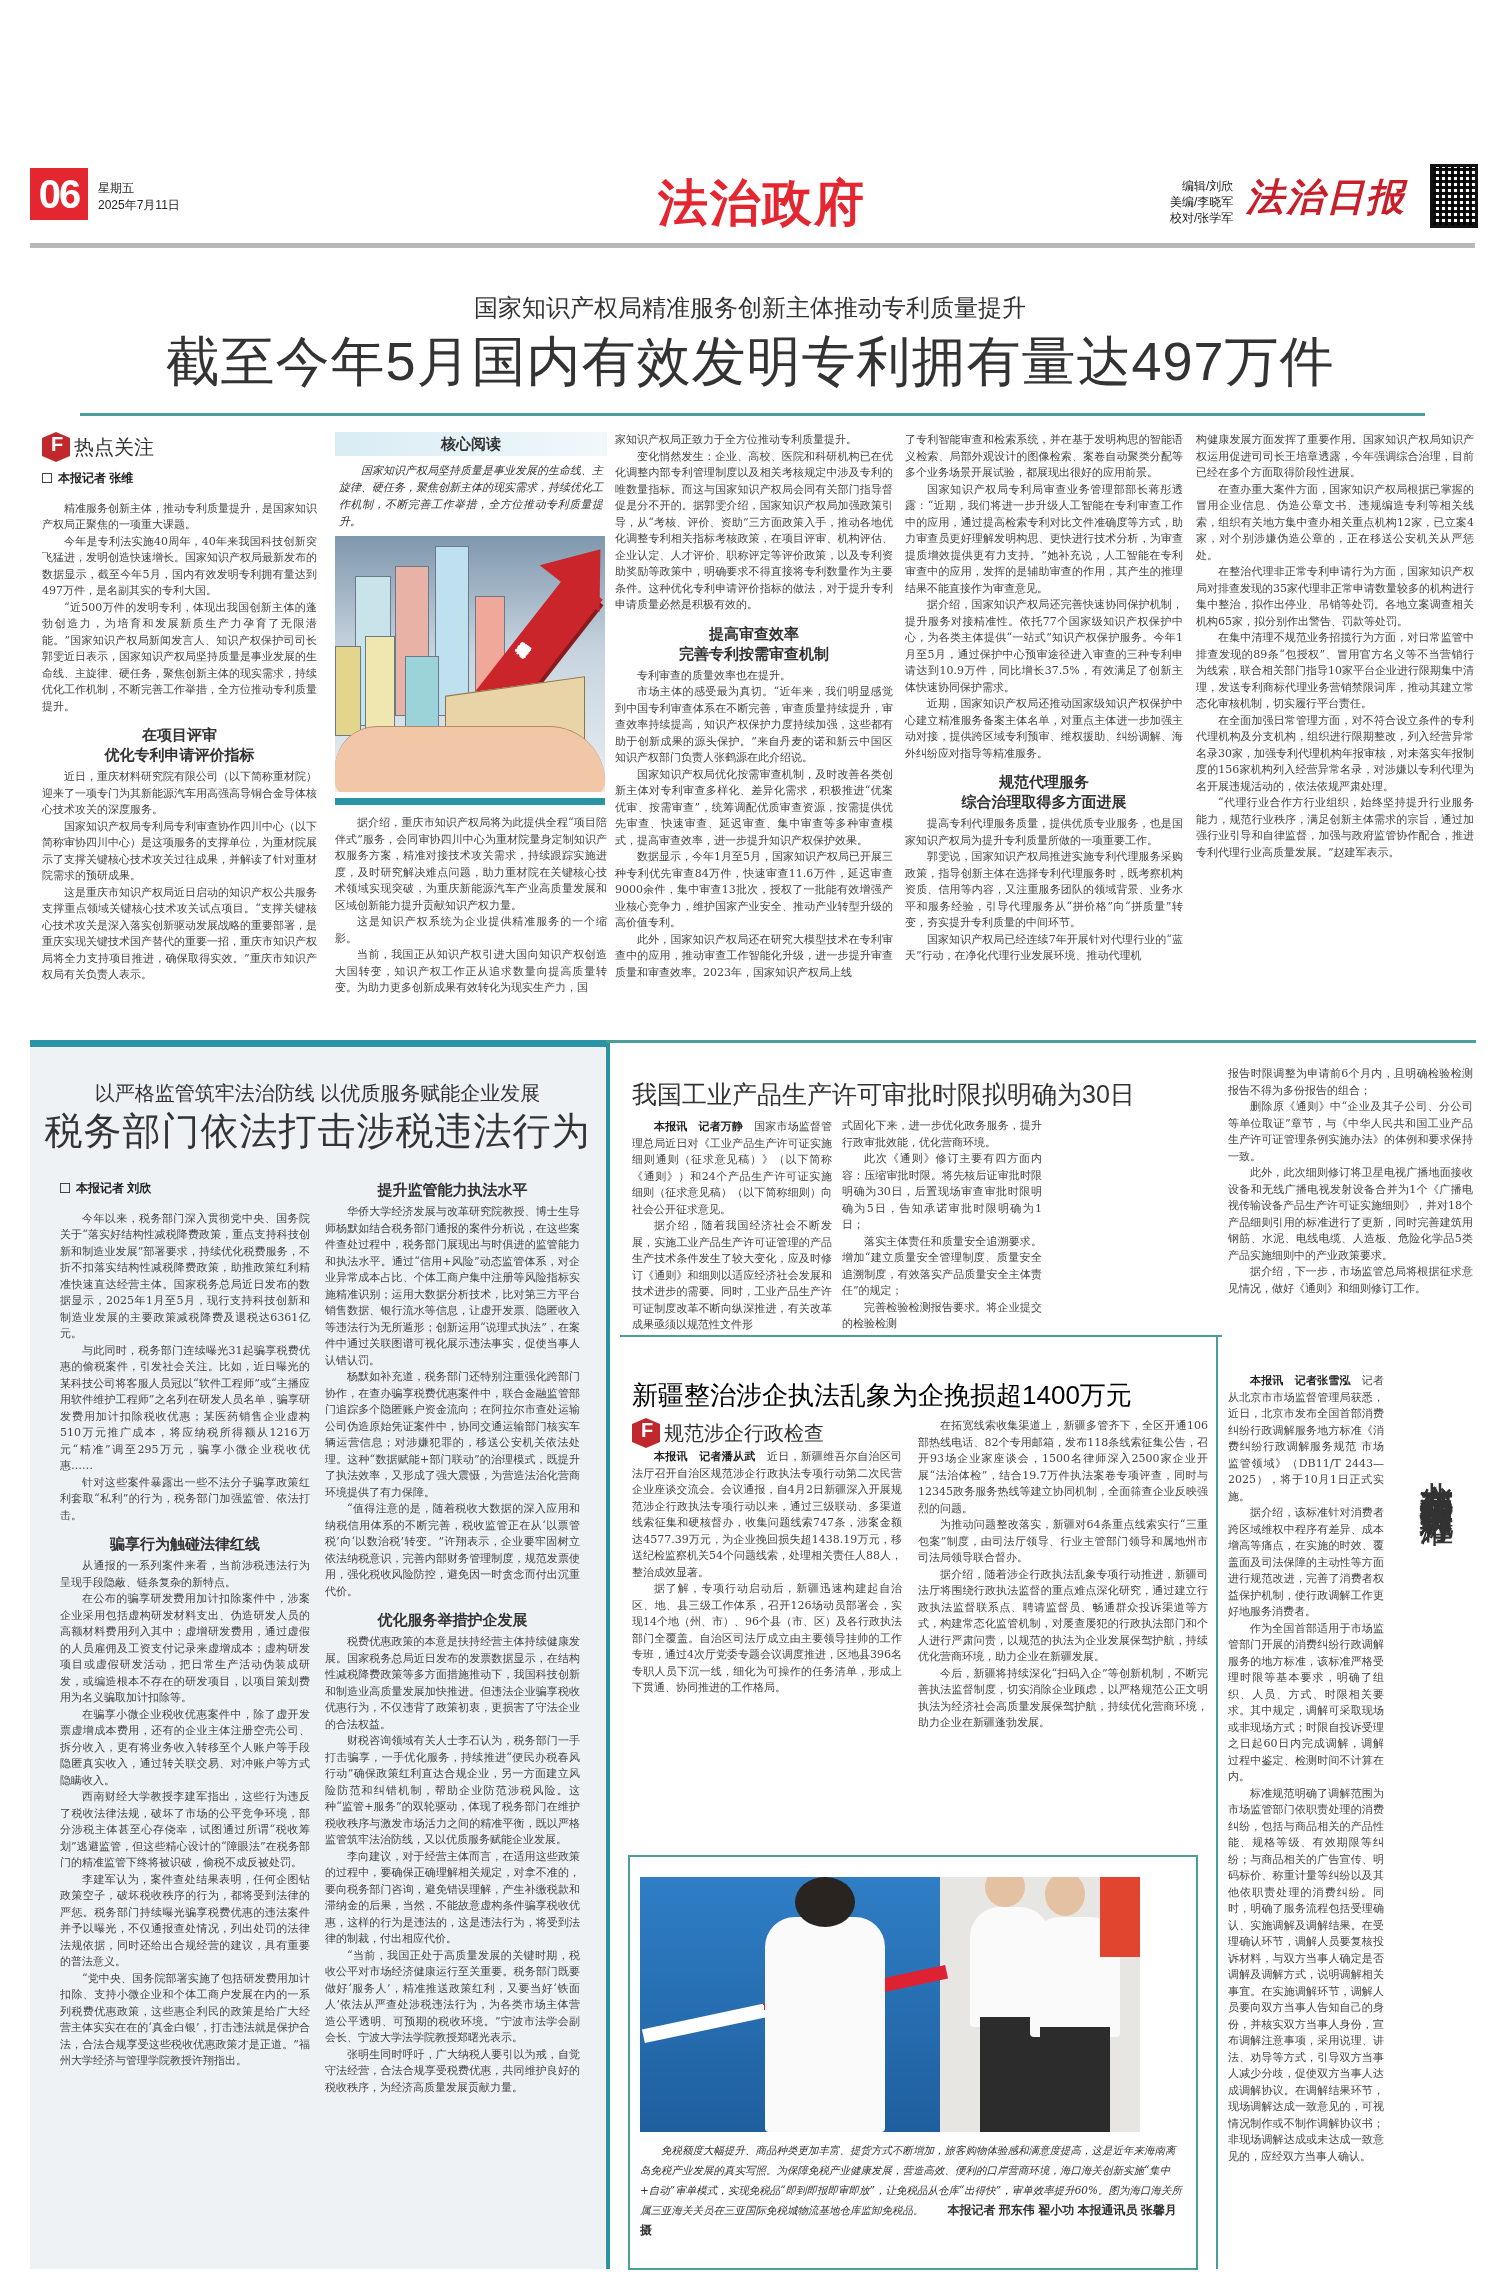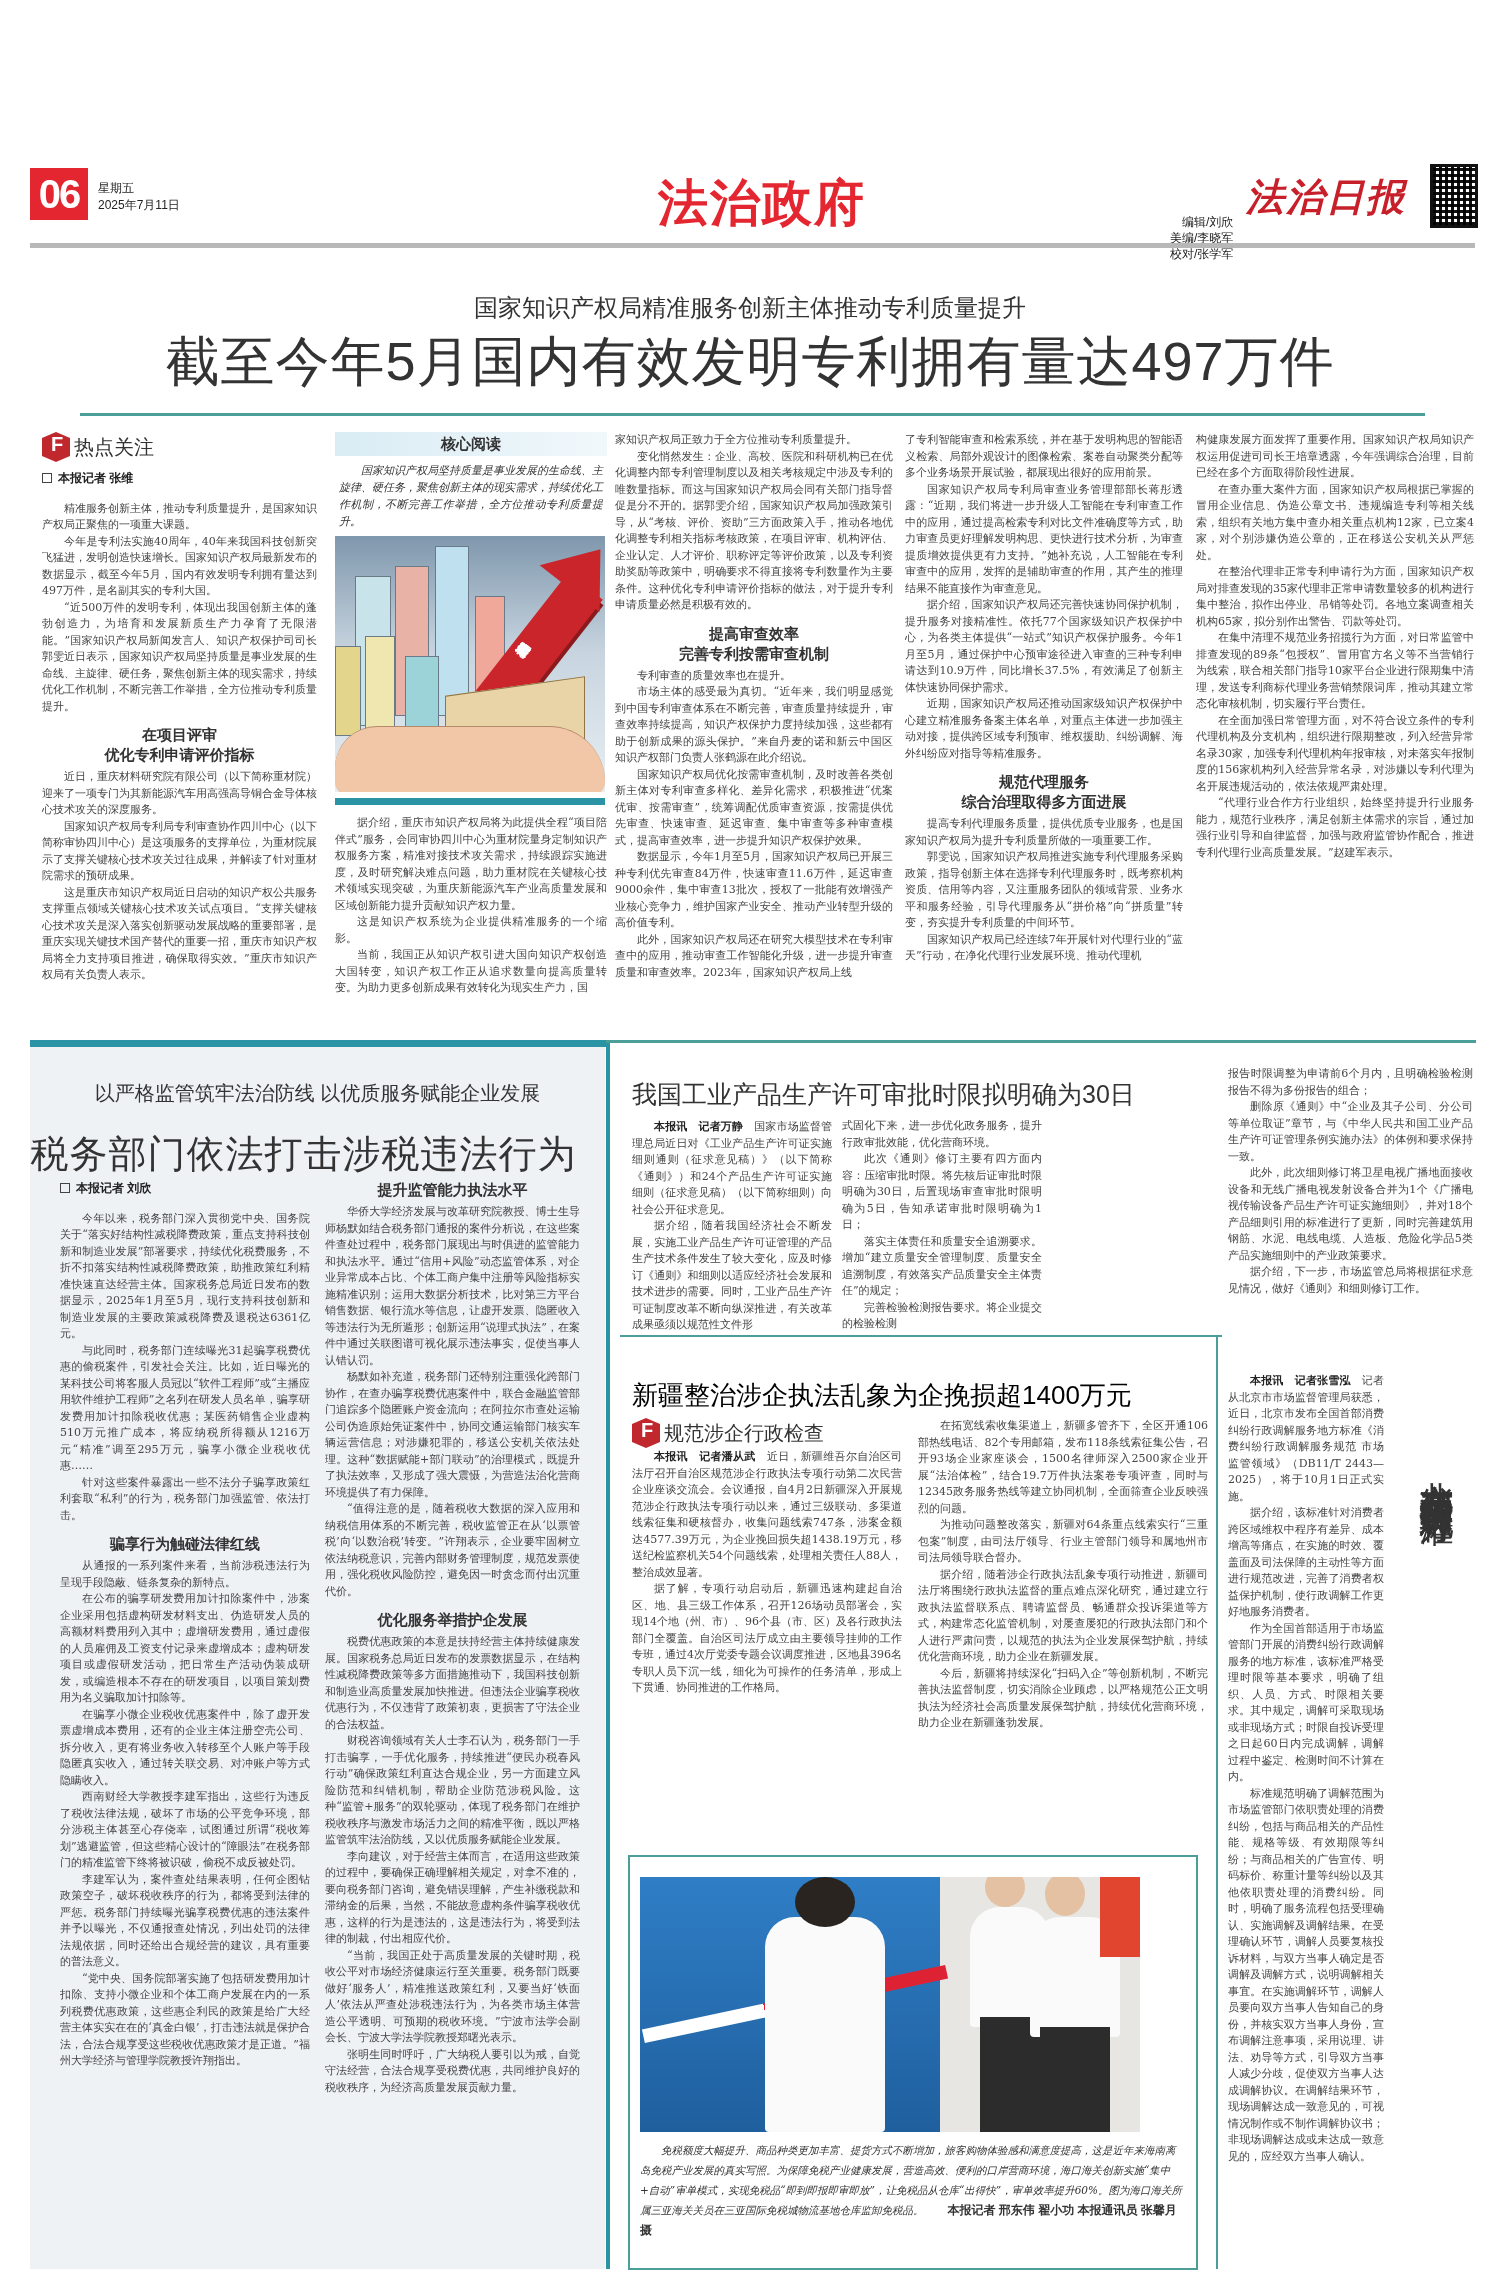--- a/index.html
+++ b/index.html
@@ -6,21 +6,21 @@
   html, body { width: 1500px; height: 2279px; background: #ffffff; overflow: hidden; }
   body { font-family: "DejaVu Serif", "Liberation Serif", serif; color: #333; position: relative; }
   .page { position: absolute; left: 0; top: 0; width: 1500px; height: 2279px; background: #fff; }
 
   
   .masthead { position: absolute; left: 30px; top: 160px; width: 1445px; height: 80px; }
   .page-num { position: absolute; left: 0; top: 8px; width: 58px; height: 52px; background: #e3262f; color: #fff;
     font-family: "Liberation Sans", sans-serif; font-weight: bold; font-size: 40px; line-height: 52px; text-align: center; letter-spacing: -2px; }
   .date-block { position: absolute; left: 68px; top: 20px; font-family: "Liberation Sans", sans-serif; font-size: 12px; line-height: 17px; color: #222; }
   .section-title { position: absolute; left: 628px; top: 10px; font-family: "Liberation Sans", sans-serif; font-weight: bold; font-size: 50px; color: #e3262f; letter-spacing: 2px; }
-  .credits { position: absolute; left: 1140px; top: 18px; font-family: "Liberation Sans", sans-serif; font-size: 12px; line-height: 16px; color: #222; text-align: right; margin-top: 36px; }
+  .credits { position: absolute; left: 1140px; top: 18px; font-family: "Liberation Sans", sans-serif; font-size: 12px; line-height: 16px; color: #222; text-align: right; }
   .brand { position: absolute; left: 1216px; top: 12px; font-family: "DejaVu Serif", serif; font-style: italic; font-weight: bold; font-size: 38px; color: #c8202a; letter-spacing: 2px; }
   .qr { position: absolute; left: 1400px; top: 4px; width: 48px; height: 64px; background:
       repeating-linear-gradient(90deg, #111 0 3px, #fff 3px 6px),
       repeating-linear-gradient(0deg, #111 0 3px, #fff 3px 6px);
       background-blend-mode: multiply; border: 3px solid #111; }
   .rule-gray { position: absolute; left: 30px; top: 243px; width: 1445px; height: 5px; background: #b8b8b8; }
 
   
   .kicker { position: absolute; left: 0; width: 1500px; top: 292px; text-align: center; font-family: "Liberation Sans", sans-serif; font-size: 24px; color: #333; }
   .headline { position: absolute; left: 0; width: 1500px; top: 326px; text-align: center; font-family: "Liberation Sans", sans-serif; font-size: 54px; color: #333; letter-spacing: 1px; }
@@ -175,21 +175,21 @@
     <p>在全面加强日常管理方面，对不符合设立条件的专利代理机构及分支机构，组织进行限期整改，列入经营异常名录30家，加强专利代理机构年报审核，对未落实年报制度的156家机构列入经营异常名录，对涉嫌以专利代理为名开展违规活动的，依法依规严肃处理。</p>
     <p>“代理行业合作方行业组织，始终坚持提升行业服务能力，规范行业秩序，满足创新主体需求的宗旨，通过加强行业引导和自律监督，加强与政府监管协作配合，推进专利代理行业高质量发展。”赵建军表示。</p>
   </div>
 
   <div class="teal-bar" style="left:30px; top:1040px; width:580px;"></div>
   <div class="vteal" style="left:606px; top:1040px; height:1229px;"></div>
   <div class="teal-bar" style="left:606px; top:1040px; width:870px; height:3px; background:#4b9f98;"></div>
 
   <div class="tax-box"></div>
   <div class="tax-kicker" style="left:30px;">以严格监管筑牢法治防线  以优质服务赋能企业发展</div>
-  <div class="tax-headline" style="left:16px;margin-top:23px;">税务部门依法打击涉税违法行为</div>
+  <div class="tax-headline" style="left:30px;">税务部门依法打击涉税违法行为</div>
 
   <div class="col" style="left:60px; top:1172px; width:250px;">
     <div class="byline"><span class="box"></span><span>本报记者 刘欣</span></div>
     <p>今年以来，税务部门深入贯彻党中央、国务院关于“落实好结构性减税降费政策，重点支持科技创新和制造业发展”部署要求，持续优化税费服务，不折不扣落实结构性减税降费政策，助推政策红利精准快速直达经营主体。国家税务总局近日发布的数据显示，2025年1月至5月，现行支持科技创新和制造业发展的主要政策减税降费及退税达6361亿元。</p>
     <p>与此同时，税务部门连续曝光31起骗享税费优惠的偷税案件，引发社会关注。比如，近日曝光的某科技公司将客服人员冠以“软件工程师”或“主播应用软件维护工程师”之名列在研发人员名单，骗享研发费用加计扣除税收优惠；某医药销售企业虚构510万元推广成本，将应纳税所得额从1216万元“精准”调至295万元，骗享小微企业税收优惠……</p>
     <p>针对这些案件暴露出一些不法分子骗享政策红利套取“私利”的行为，税务部门加强监管、依法打击。</p>
     <div class="subhead">骗享行为触碰法律红线</div>
     <p>从通报的一系列案件来看，当前涉税违法行为呈现手段隐蔽、链条复杂的新特点。</p>
     <p>在公布的骗享研发费用加计扣除案件中，涉案企业采用包括虚构研发材料支出、伪造研发人员的高额材料费用列入其中；虚增研发费用，通过虚假的人员雇佣及工资支付记录来虚增成本；虚构研发项目或虚假研发活动，把日常生产活动伪装成研发，或编造根本不存在的研发项目，以项目策划费用为名义骗取加计扣除等。</p>
     <p>在骗享小微企业税收优惠案件中，除了虚开发票虚增成本费用，还有的企业主体注册空壳公司、拆分收入，更有将业务收入转移至个人账户等手段隐匿真实收入，通过转关联交易、对冲账户等方式隐瞒收入。</p>

